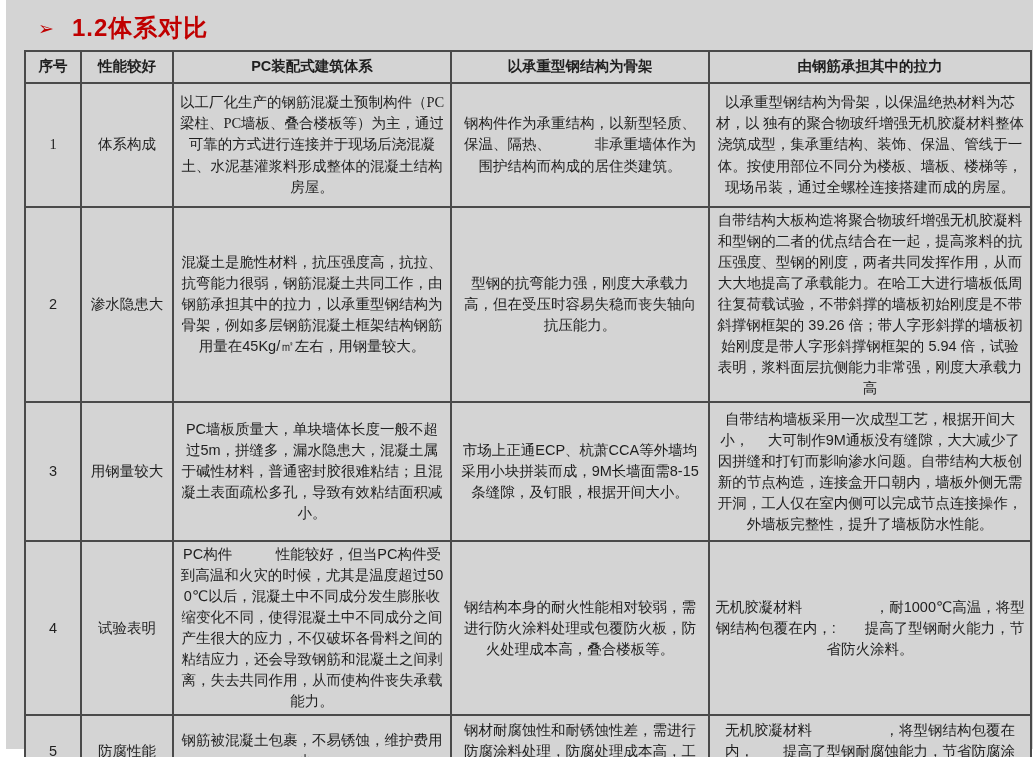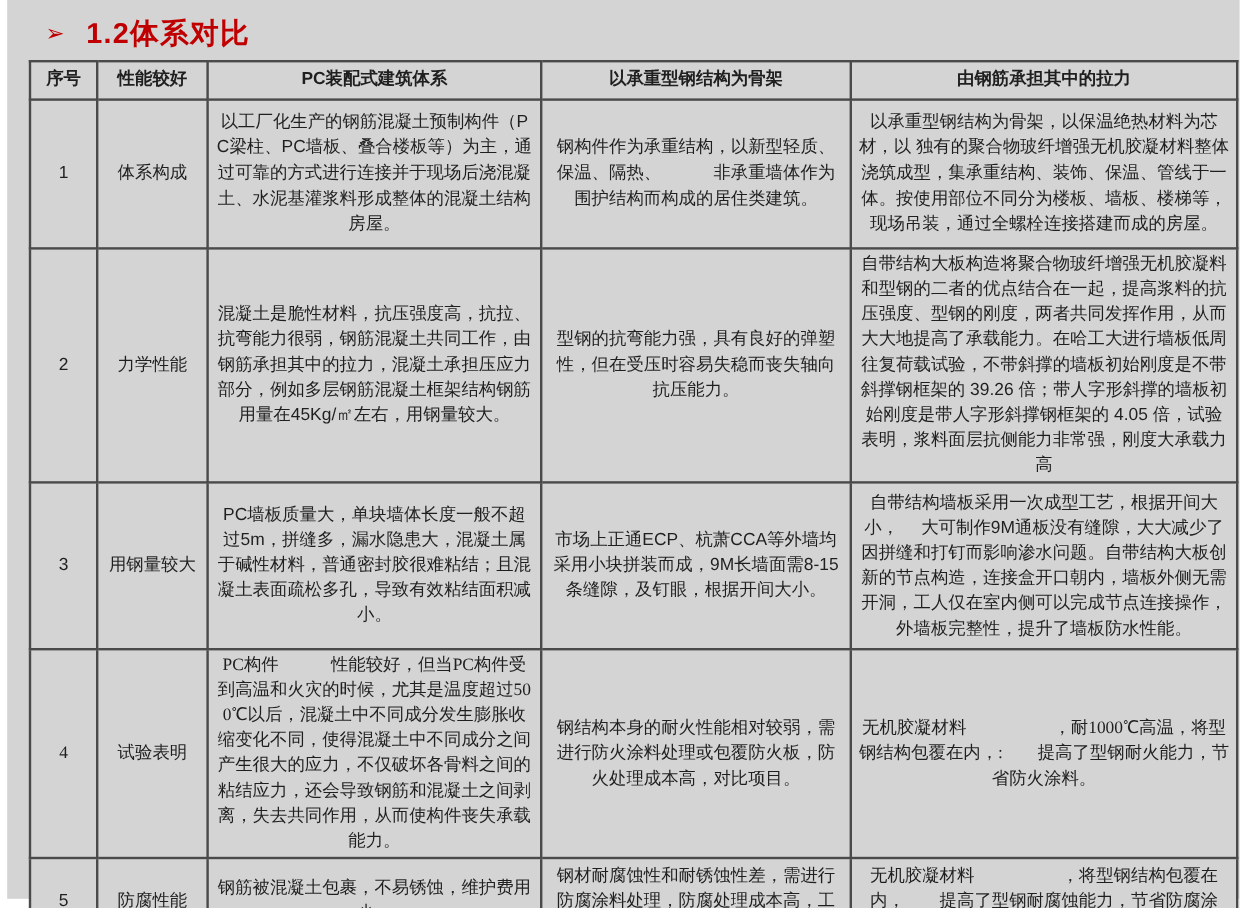--- a/index.html
+++ b/index.html
@@ -55,24 +55,24 @@
     font-weight:bold;
     height:26px;
     padding:2px 2px;
   }
   col.c-no{width:56px;}
   col.c-item{width:92px;}
   col.c-pc{width:278px;}
   col.c-steel{width:258px;}
   col.c-self{width:322px;}
   td.self-col{color:#00a050;}
-  tr.r1 td{height:118px;}
+  tr.r1 td{height:118px;font-family:Liberation Serif, serif;}
   tr.r2 td{height:186px;}
   tr.r3 td{height:133px;}
-  tr.r4 td{height:146px;font-family:Liberation Serif, serif;}
+  tr.r4 td{height:146px;}
   tr.r5 td{height:66px;}
 </style>
 </head>
 <body>
 
 <div class="canvas">
 
   <div class="title-bar">
     <span class="bullet">➢</span>
     <span class="title">1.2体系对比</span>
@@ -98,37 +98,37 @@
     <tbody>
       <tr class="r1">
         <td>1</td>
         <td>体系构成</td>
         <td>以工厂化生产的钢筋混凝土预制构件（PC梁柱、PC墙板、叠合楼板等）为主，通过可靠的方式进行连接并于现场后浇混凝土、水泥基灌浆料形成整体的混凝土结构房屋。</td>
         <td>钢构件作为承重结构，以新型轻质、保温、隔热、　　　非承重墙体作为围护结构而构成的居住类建筑。</td>
         <td class="self-col">以承重型钢结构为骨架，以保温绝热材料为芯材，以 独有的聚合物玻纤增强无机胶凝材料整体浇筑成型，集承重结构、装饰、保温、管线于一体。按使用部位不同分为楼板、墙板、楼梯等，现场吊装，通过全螺栓连接搭建而成的房屋。</td>
       </tr>
       <tr class="r2">
         <td>2</td>
-        <td>力学性能</td>
-        <td>混凝土是脆性材料，抗压强度高，抗拉、抗弯能力很弱，钢筋混凝土共同工作，由钢筋承担其中的拉力，混凝土承担压应力部分，例如多层钢筋混凝土框架结构钢筋用量在45Kg/㎡左右，用钢量较大。</td>
-        <td>型钢的抗弯能力强，具有良好的弹塑性，但在受压时容易失稳而丧失轴向抗压能力。</td>
-        <td class="self-col">自带结构大板构造将聚合物玻纤增强无机胶凝料和型钢的二者的优点结合在一起，提高浆料的抗压强度、型钢的刚度，两者共同发挥作用，从而大大地提高了承载能力。在哈工大进行墙板低周往复荷载试验，不带斜撑的墙板初始刚度是不带斜撑钢框架的 39.26 倍；带人字形斜撑的墙板初始刚度是带人字形斜撑钢框架的 4.05 倍，试验表明，浆料面层抗侧能力非常强，刚度大承载力高</td>
+        <td>渗水隐患大</td>
+        <td>混凝土是脆性材料，抗压强度高，抗拉、抗弯能力很弱，钢筋混凝土共同工作，由钢筋承担其中的拉力，以承重型钢结构为骨架，例如多层钢筋混凝土框架结构钢筋用量在45Kg/㎡左右，用钢量较大。</td>
+        <td>型钢的抗弯能力强，刚度大承载力高，但在受压时容易失稳而丧失轴向抗压能力。</td>
+        <td class="self-col">自带结构大板构造将聚合物玻纤增强无机胶凝料和型钢的二者的优点结合在一起，提高浆料的抗压强度、型钢的刚度，两者共同发挥作用，从而大大地提高了承载能力。在哈工大进行墙板低周往复荷载试验，不带斜撑的墙板初始刚度是不带斜撑钢框架的 39.26 倍；带人字形斜撑的墙板初始刚度是带人字形斜撑钢框架的 5.94 倍，试验表明，浆料面层抗侧能力非常强，刚度大承载力高</td>
       </tr>
       <tr class="r3">
         <td>3</td>
         <td>用钢量较大</td>
         <td>PC墙板质量大，单块墙体长度一般不超过5m，拼缝多，漏水隐患大，混凝土属于碱性材料，普通密封胶很难粘结；且混凝土表面疏松多孔，导致有效粘结面积减小。</td>
         <td>市场上正通ECP、杭萧CCA等外墙均采用小块拼装而成，9M长墙面需8-15条缝隙，及钉眼，根据开间大小。</td>
         <td class="self-col">自带结构墙板采用一次成型工艺，根据开间大小，　 大可制作9M通板没有缝隙，大大减少了因拼缝和打钉而影响渗水问题。自带结构大板创新的节点构造，连接盒开口朝内，墙板外侧无需开洞，工人仅在室内侧可以完成节点连接操作，　　 外墙板完整性，提升了墙板防水性能。</td>
       </tr>
       <tr class="r4">
         <td>4</td>
         <td>试验表明</td>
         <td>PC构件　　　性能较好，但当PC构件受到高温和火灾的时候，尤其是温度超过500℃以后，混凝土中不同成分发生膨胀收缩变化不同，使得混凝土中不同成分之间产生很大的应力，不仅破坏各骨料之间的粘结应力，还会导致钢筋和混凝土之间剥离，失去共同作用，从而使构件丧失承载能力。</td>
-        <td>钢结构本身的耐火性能相对较弱，需进行防火涂料处理或包覆防火板，防火处理成本高，对比项目。</td>
+        <td>钢结构本身的耐火性能相对较弱，需进行防火涂料处理或包覆防火板，防火处理成本高，叠合楼板等。</td>
         <td class="self-col">无机胶凝材料　　　　　，耐1000℃高温，将型钢结构包覆在内，:　　提高了型钢耐火能力，节省防火涂料。</td>
       </tr>
       <tr class="r5">
         <td>5</td>
         <td>防腐性能</td>
         <td>钢筋被混凝土包裹，不易锈蚀，维护费用少。</td>
         <td>钢材耐腐蚀性和耐锈蚀性差，需进行防腐涂料处理，防腐处理成本高，工序复杂。</td>
         <td class="self-col">无机胶凝材料　　　　　，将型钢结构包覆在内，　　提高了型钢耐腐蚀能力，节省防腐涂料。</td>
       </tr>
     </tbody>

